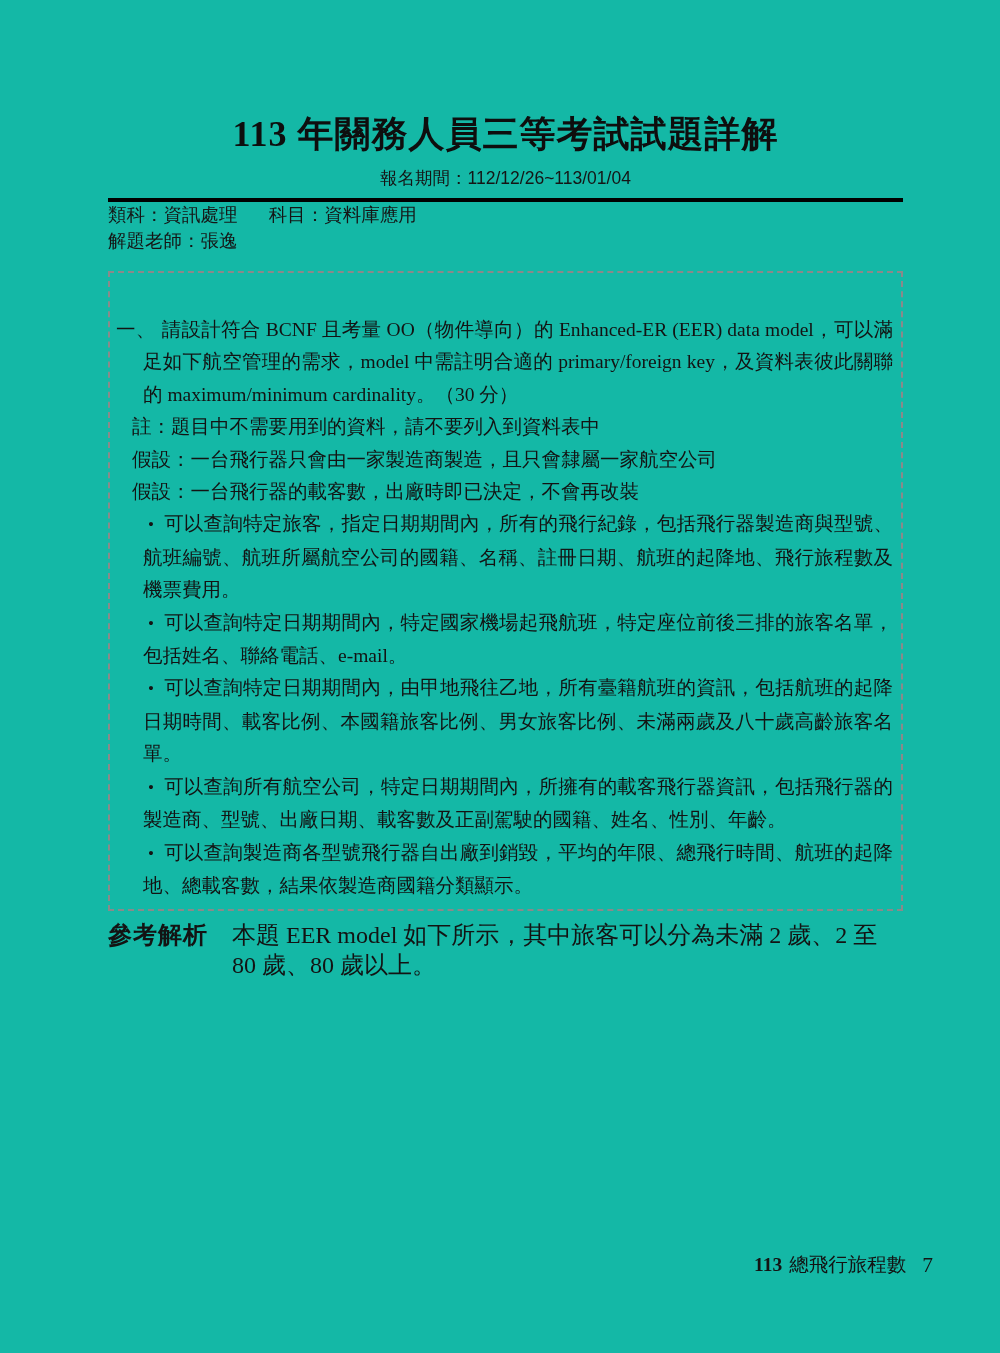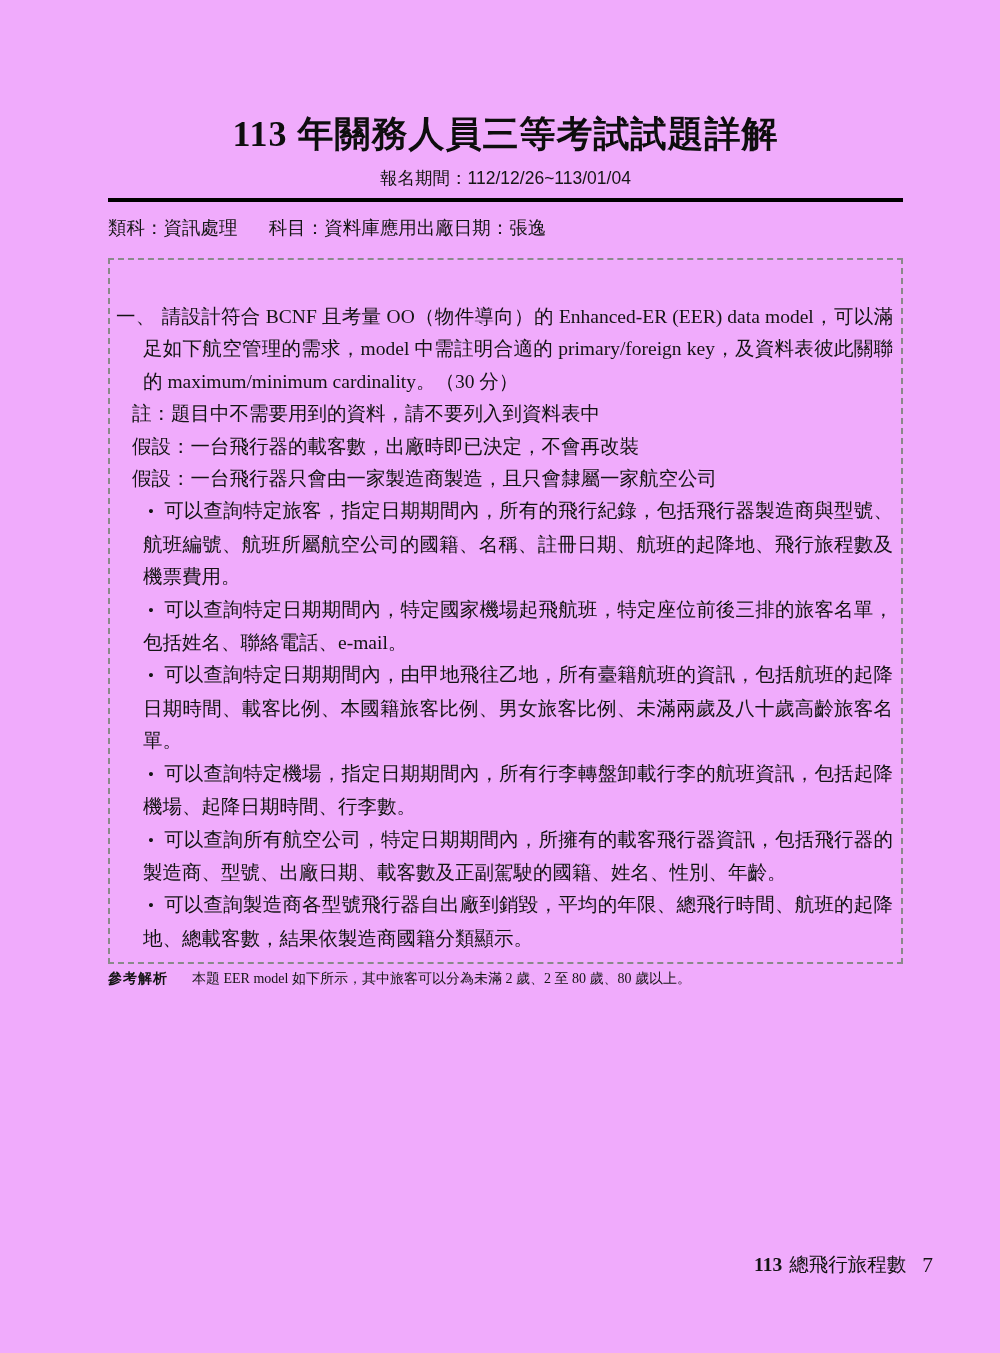--- a/index.html
+++ b/index.html
@@ -4,21 +4,21 @@
 <style>
   html, body {
     margin: 0;
     padding: 0;
     background: #ffffff;
   }
   .page {
     position: relative;
     width: 1000px;
     height: 1353px;
-    background: #f0abfc;
+    background: #14b8a6;
     color: #111111;
     font-family: "Liberation Serif", "DejaVu Serif", serif;
     overflow: hidden;
   }
   .content {
     position: absolute;
     left: 108px;
     top: 0;
     width: 795px;
   }
@@ -41,27 +41,28 @@
     font-size: 17.5px;
     line-height: 24px;
     color: #151515;
   }
   .rule {
     margin-top: 8px;
     height: 0;
     border-top: 4px solid #000000;
   }
   .metarow {
-    margin-top: 13px;
     display: flex;
+    justify-content: space-between;
     align-items: baseline;
     font-family: "Liberation Sans", "DejaVu Sans", sans-serif;
     font-size: 18.5px;
     line-height: 26px;
     color: #151515;
+    flex-direction: column;
   }
   .meta-gap { margin-left: 26px; }
   .qbox {
     margin-top: 17px;
     border: 2px dashed #8a8a8a;
     padding: 8px 8px 7px 6px;
     font-size: 19.5px;
     line-height: 32.4px;
     color: #131313;
   }
@@ -78,22 +79,22 @@
   .bullet-item {
     padding-left: 27px;
     text-indent: 5px;
     text-align: justify;
   }
   .dot {
     margin-right: 10px;
     font-size: 17px;
   }
   .analysis {
-    margin-top: 0;
-    font-size: 14px;
+    margin-top: 9px;
+    font-size: 24px;
     line-height: 30px;
     color: #131313;
     display: flex;
     align-items: baseline;
   }
   .a-label {
     font-weight: bold;
     flex: 0 0 auto;
     margin-right: 24px;
     letter-spacing: 1px;
@@ -124,35 +125,34 @@
       <span>報名期間：112/12/26~113/01/04</span>
     </div>
 
     <div class="rule"></div>
 
     <div class="metarow">
       <div>
         <span>類科：資訊處理</span>
         <span class="meta-gap">科目：資料庫應用</span>
       </div>
-      <div>出廠日期：張逸</div>
+      <div>解題老師：張逸</div>
     </div>
 
     <div class="qbox">
       <div class="q-para"><span class="q-num">一、</span><span>請設計符合 BCNF 且考量 OO（物件導向）的 Enhanced-ER (EER) data model，可以滿足如下航空管理的需求，model 中需註明合適的 primary/foreign key，及資料表彼此關聯的 maximum/minimum cardinality。（30 分）</span></div>
 
       <div class="q-note">註：題目中不需要用到的資料，請不要列入到資料表中</div>
+      <div class="q-note">假設：一台飛行器只會由一家製造商製造，且只會隸屬一家航空公司</div>
       <div class="q-note">假設：一台飛行器的載客數，出廠時即已決定，不會再改裝</div>
-      <div class="q-note">假設：一台飛行器只會由一家製造商製造，且只會隸屬一家航空公司</div>
 
       <div>
         <div class="bullet-item"><span class="dot">•</span><span>可以查詢特定旅客，指定日期期間內，所有的飛行紀錄，包括飛行器製造商與型號、航班編號、航班所屬航空公司的國籍、名稱、註冊日期、航班的起降地、飛行旅程數及機票費用。</span></div>
         <div class="bullet-item"><span class="dot">•</span><span>可以查詢特定日期期間內，特定國家機場起飛航班，特定座位前後三排的旅客名單，包括姓名、聯絡電話、e-mail。</span></div>
         <div class="bullet-item"><span class="dot">•</span><span>可以查詢特定日期期間內，由甲地飛往乙地，所有臺籍航班的資訊，包括航班的起降日期時間、載客比例、本國籍旅客比例、男女旅客比例、未滿兩歲及八十歲高齡旅客名單。</span></div>
-        <div class="bullet-item"><span class="dot">•</span><span>可以查詢特定機場，指定日期期間內，所有行李轉盤卸載行李的航班資訊，包括起降機場、起降日期時間、行李數。</span></div>
         <div class="bullet-item"><span class="dot">•</span><span>可以查詢所有航空公司，特定日期期間內，所擁有的載客飛行器資訊，包括飛行器的製造商、型號、出廠日期、載客數及正副駕駛的國籍、姓名、性別、年齡。</span></div>
         <div class="bullet-item"><span class="dot">•</span><span>可以查詢製造商各型號飛行器自出廠到銷毀，平均的年限、總飛行時間、航班的起降地、總載客數，結果依製造商國籍分類顯示。</span></div>
       </div>
     </div>
 
     <div class="analysis">
       <span class="a-label">參考解析</span>
       <span class="a-text">本題 EER model 如下所示，其中旅客可以分為未滿 2 歲、2 至 80 歲、80 歲以上。</span>
     </div>
 

